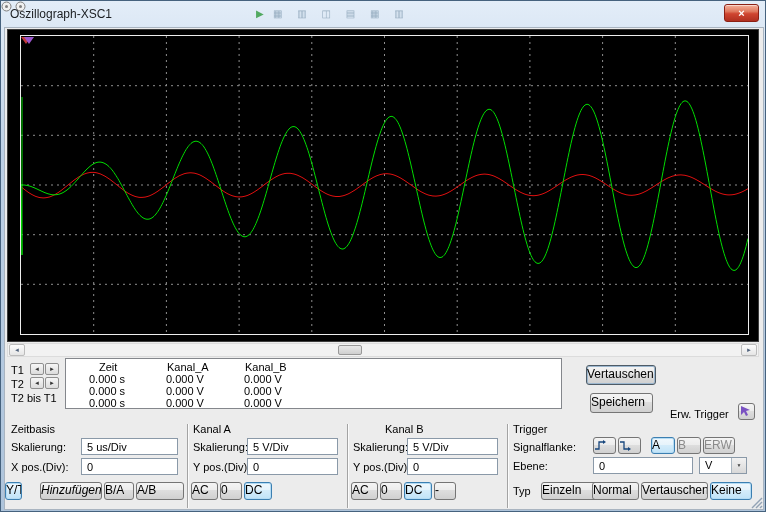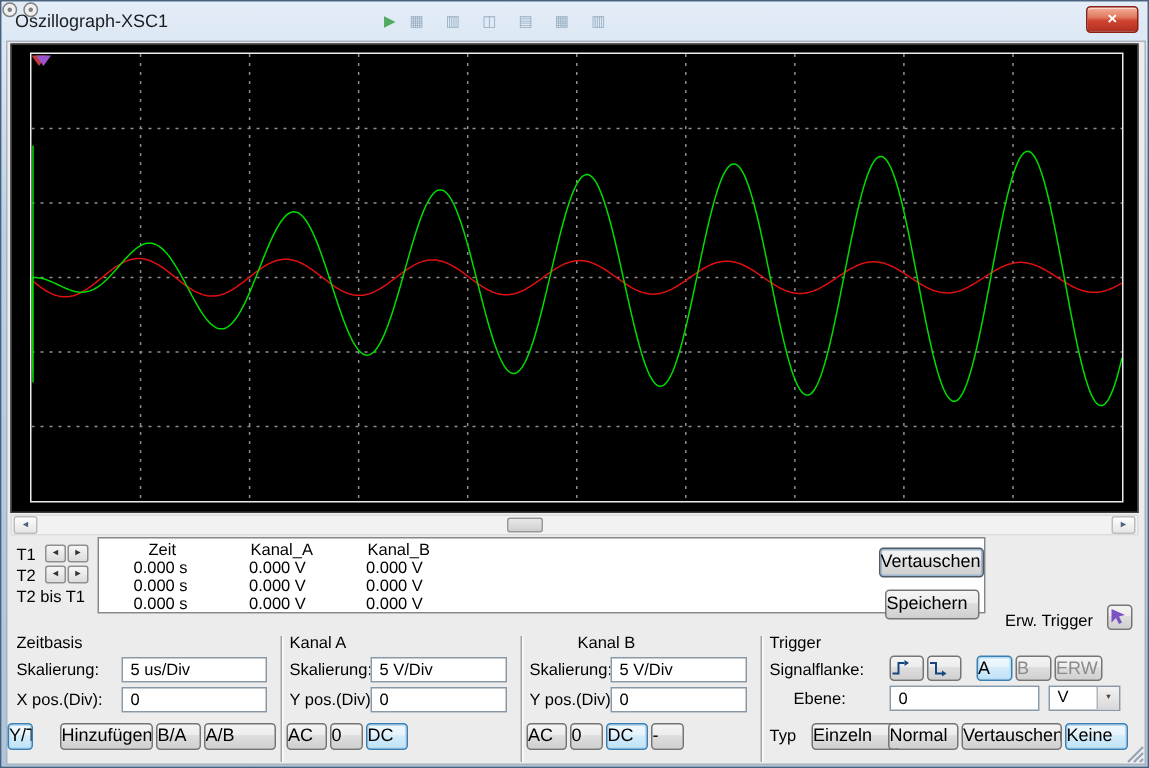--- a/index.html
+++ b/index.html
@@ -16,21 +16,21 @@
   .hscroll{position:absolute;left:6px;top:342px;width:752px;height:14px;background:#f2f2f2;border:1px solid #dcdcdc;box-sizing:border-box;}
   .sb-btn{position:absolute;top:0;width:16px;height:12px;background:linear-gradient(#fdfdfd,#e5e5e5);border:1px solid #bcbcbc;border-radius:2px;text-align:center;font-size:6px;line-height:11px;color:#50627c;box-sizing:border-box;}
   .sb-thumb{position:absolute;left:330px;top:1px;width:24px;height:10px;background:linear-gradient(#e8e8e8,#cfcfcf);border:1px solid #989898;border-radius:2px;box-sizing:border-box;}
   .label{position:absolute;white-space:nowrap;}
   .btn{position:absolute;height:18px;box-sizing:border-box;background:linear-gradient(#f4f4f4,#ececec 45%,#dedede 46%,#d0d0d0);border:1px solid #757575;border-radius:3px;text-align:left;font-size:12px;line-height:15px;white-space:nowrap;overflow:hidden;}
   .btn.blue{border-color:#3c7fb1;box-shadow:inset 0 0 0 1px #b5dcf4;background:linear-gradient(#f0f8fd,#e6f3fb 45%,#d4ecfa 46%,#c0e3f8);}
   .btn.dim{color:#8b8b8b;}
   .btn.default{border-color:#4e5b66;box-shadow:inset 0 0 0 1px #9cb7cf;}
   .mini{position:absolute;width:14px;height:12px;box-sizing:border-box;background:linear-gradient(#f6f6f6,#dcdcdc);border:1px solid #8f8f8f;border-radius:2px;text-align:center;font-size:6px;line-height:10px;color:#333;}
   .input{position:absolute;height:17px;box-sizing:border-box;background:#fff;border:1px solid #8a99a8;font:11px "Liberation Sans",sans-serif;padding:0 0 0 5px;outline:none;}
-  .listbox{position:absolute;left:64px;top:357px;width:592px;height:51px;background:#fff;border:1px solid #84878c;box-sizing:border-box;}
+  .listbox{position:absolute;left:64px;top:357px;width:497px;height:51px;background:#fff;border:1px solid #84878c;box-sizing:border-box;}
   .lb-cell{position:absolute;white-space:nowrap;}
   .vsep{position:absolute;top:423px;height:84px;width:0;border-left:1px solid #a3a3a3;border-right:1px solid #fbfbfb;}
   .combo{position:absolute;height:17px;background:#fff;border:1px solid #8a99a8;box-sizing:border-box;}
   .combo-text{position:absolute;left:5px;top:1px;}
   .combo-arrow{position:absolute;right:0;top:0;width:14px;height:15px;background:linear-gradient(#f2f2f2,#d8d8d8);border-left:1px solid #aab6c0;text-align:center;font-size:5px;line-height:14px;color:#444;}
   .grip{position:absolute;right:2px;bottom:2px;width:13px;height:13px;}
 </style>
 </head>
 <body>
 
@@ -127,21 +127,21 @@
   <div class="vsep" style="left:346px;"></div>
   <div class="vsep" style="left:506px;"></div>
 
   
   <span class="label" style="left:10px;top:422px;">Zeitbasis</span>
   <span class="label" style="left:10px;top:440px;">Skalierung:</span>
   <input class="input" style="left: 80px; top: 437px; width: 97px;" readonly="" value="5 us/Div">
   <span class="label" style="left:10px;top:460px;">X pos.(Div):</span>
   <input class="input" style="left: 80px; top: 457px; width: 97px;" readonly="" value="0">
   <div class="btn blue" style="left:4px;top:481px;width:17px;"><span>Y/T</span></div>
-  <div class="btn" style="left:39px;top:481px;width:62px;"><span>Hinzufügen</span></div>
+  <div class="btn" style="left:39px;top:481px;width:62px;font-style:italic;"><span>Hinzufügen</span></div>
   <div class="btn" style="left:103px;top:481px;width:30px;"><span>B/A</span></div>
   <div class="btn" style="left:135px;top:481px;width:48px;"><span>A/B</span></div>
 
   
   <span class="label" style="left:192px;top:422px;">Kanal A</span>
   <span class="label" style="left:192px;top:440px;">Skalierung:</span>
   <input class="input" style="left: 246px; top: 437px; width: 91px;" readonly="" value="5 V/Div">
   <span class="label" style="left:192px;top:460px;">Y pos.(Div):</span>
   <input class="input" style="left: 246px; top: 457px; width: 91px;" readonly="" value="0">
   <div class="btn" style="left:190px;top:481px;width:27px;"><span>AC</span></div>
@@ -179,21 +179,21 @@
   <div class="btn" style="left:617px;top:436px;width:23px;height:17px;padding-top:2px;">
     <svg width="13" height="11">
         <polyline points="1,2 5,2 5,9 9,9" fill="none" stroke="#16457c" stroke-width="1.3"></polyline>
         <polygon points="9,7 12,9 9,11" fill="#16457c"></polygon>
       </svg>
   </div>
   <div class="btn blue" style="left:650px;top:436px;width:24px;height:17px;line-height:14px;"><span>A</span></div>
   <div class="btn dim" style="left:676px;top:436px;width:24px;height:17px;line-height:14px;"><span>B</span></div>
   <div class="btn dim" style="left:702px;top:436px;width:32px;height:17px;line-height:14px;"><span>ERW</span></div>
 
-  <span class="label" style="left:512px;top:459px;margin-left:16px;">Ebene:</span>
+  <span class="label" style="left:512px;top:459px;">Ebene:</span>
   <input class="input" style="left: 592px; top: 456px; width: 100px;" readonly="" value="0">
   <div class="combo" style="left:698px;top:456px;width:48px;">
     <span class="combo-text">V</span>
     <span class="combo-arrow">▼</span>
   </div>
 
   <span class="label" style="left:512px;top:484px;">Typ</span>
   <div class="btn" style="left:540px;top:481px;width:59px;"><span>Einzeln</span></div>
   <div class="btn" style="left:591px;top:481px;width:47px;"><span>Normal</span></div>
   <div class="btn" style="left:640px;top:481px;width:67px;"><span>Vertauschen</span></div>

